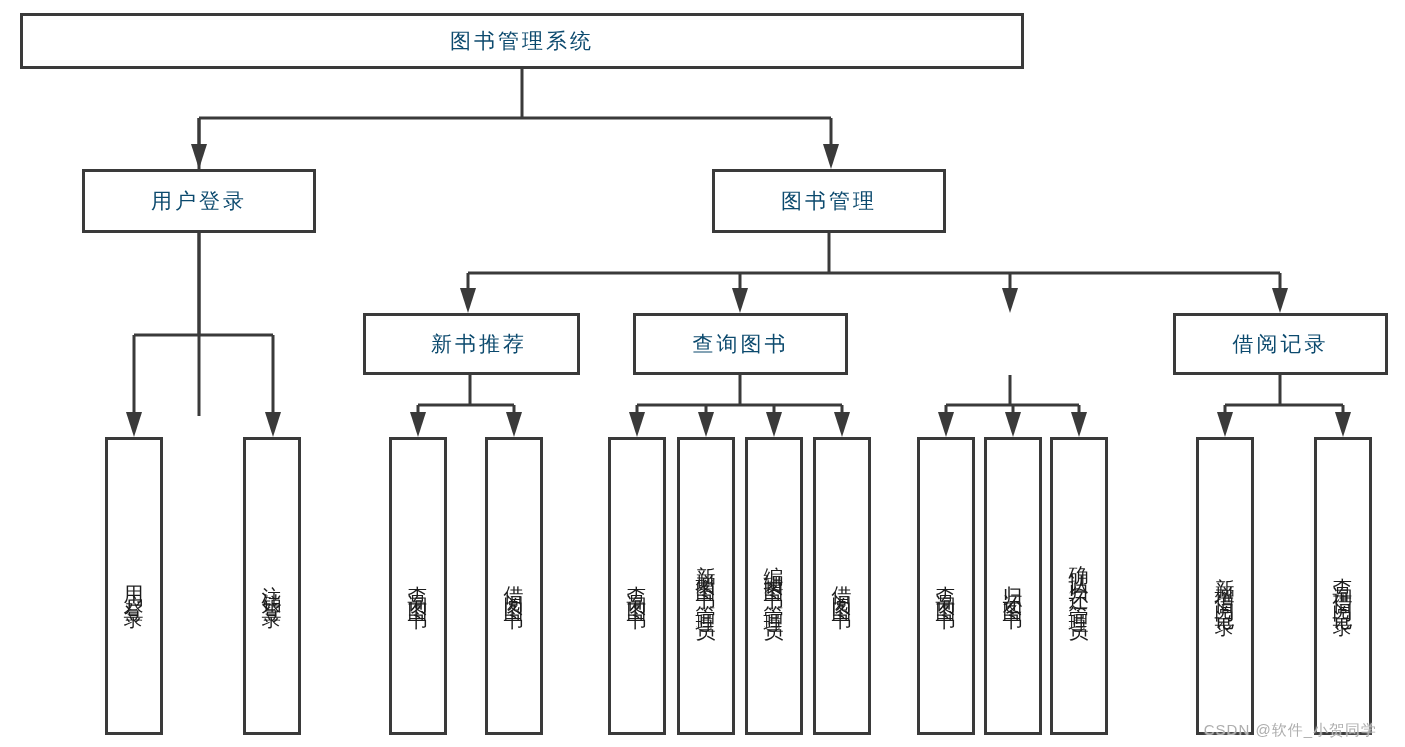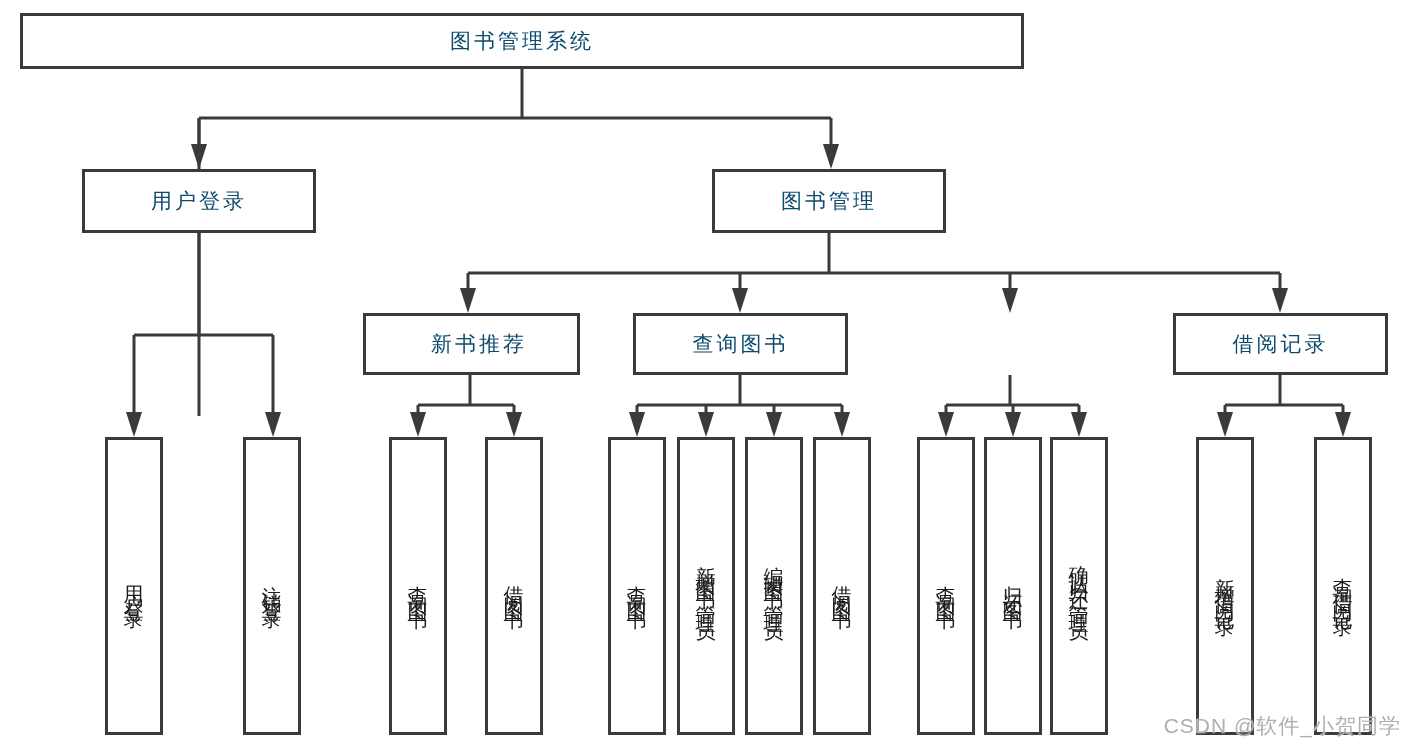--- a/index.html
+++ b/index.html
@@ -61,23 +61,23 @@
   .n-leaf-add-book       { left: 677px; }
   .n-leaf-edit-book      { left: 745px; }
   .n-leaf-borrow-2       { left: 813px; }
   .n-leaf-query-3        { left: 917px; }
   .n-leaf-return-book    { left: 984px; }
   .n-leaf-confirm-return { left: 1050px; }
   .n-leaf-add-record     { left: 1196px; }
   .n-leaf-query-record   { left: 1314px; }
   #watermark {
     position: absolute;
-    right: 4px;
+    right: 28px;
     bottom: 7px;
-    font-size: 21px;
+    font-size: 15px;
     color: #aeaeae;
     letter-spacing: 1px;
     text-shadow: 0 0 2px #ffffff;
     z-index: 10;
     white-space: nowrap;
   }
 </style>
 </head>
 <body>
 

